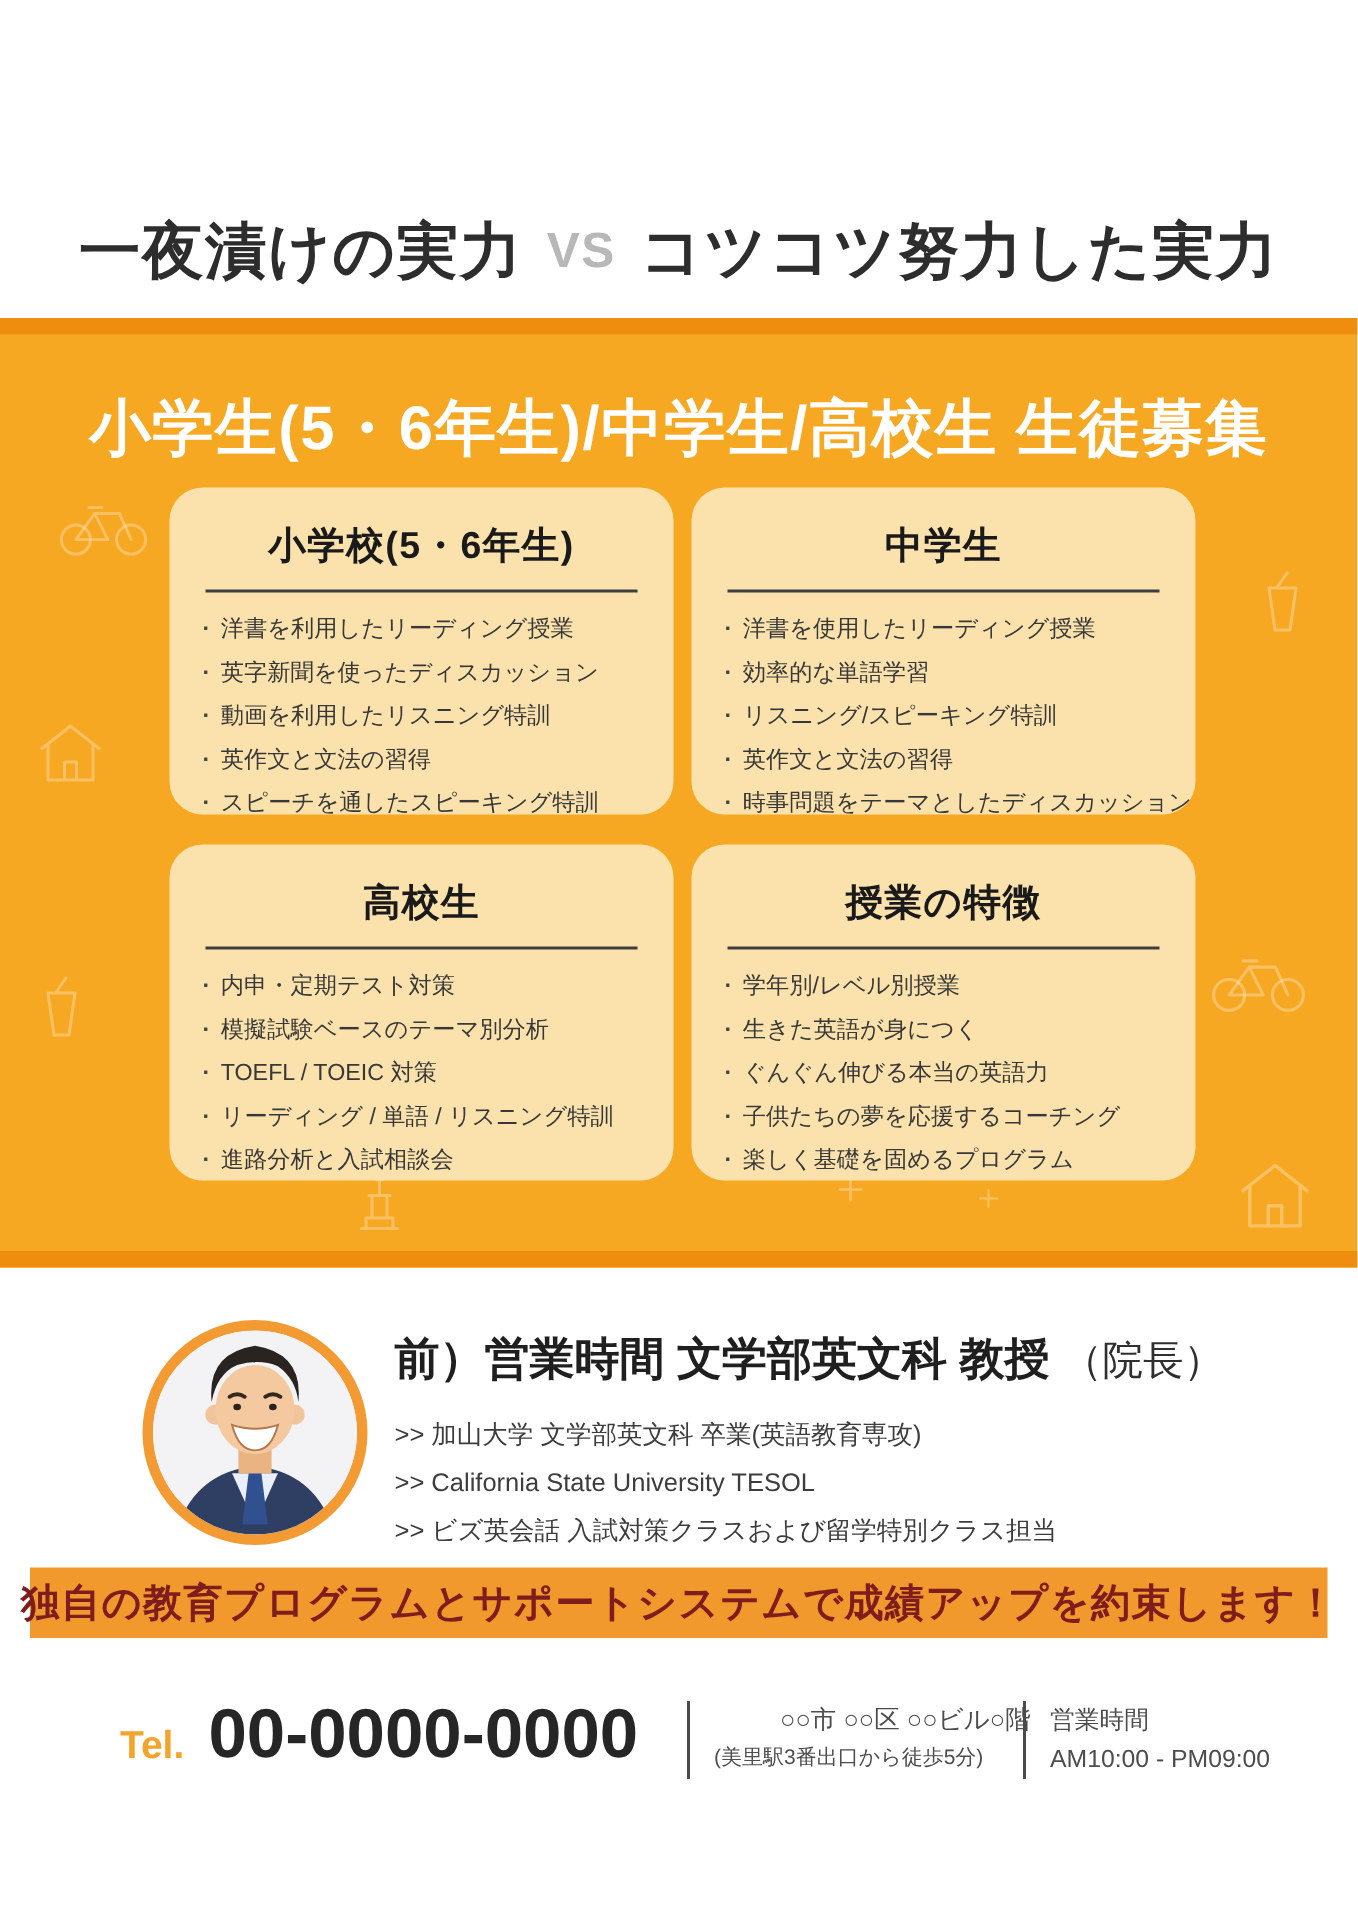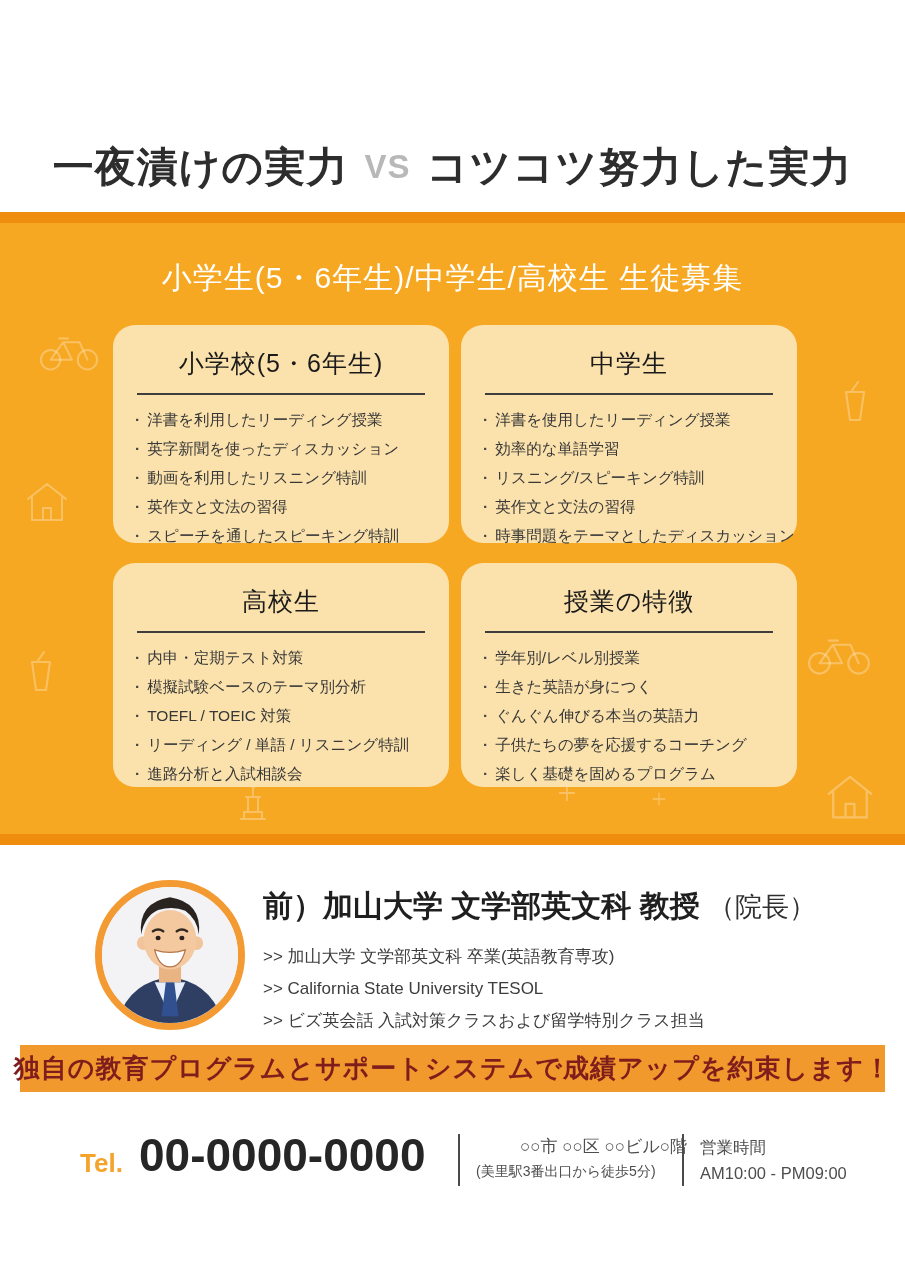--- a/index.html
+++ b/index.html
@@ -19,35 +19,35 @@
   .headline .vs{font-size:33px;font-weight:700;color:#b8b8b8;letter-spacing:1px;}
   
   .orange{
     position:absolute;left:0;top:212px;width:905px;height:633px;
     background:#f7a823;
   }
   .orange .strip-top{position:absolute;left:0;top:0;width:100%;height:11px;background:#ee8d0e;}
   .orange .strip-bottom{position:absolute;left:0;bottom:0;width:100%;height:11px;background:#ee8d0e;}
   .recruit-heading{
     position:absolute;left:0;top:46px;width:100%;
-    text-align:center;color:#ffffff;font-size:30px;font-weight:400;letter-spacing:1px;
+    text-align:center;color:#ffffff;font-size:41px;font-weight:700;letter-spacing:1px;
     white-space:nowrap;
   }
   .cards{
     position:absolute;left:113px;top:113px;
     display:grid;grid-template-columns:336px 336px;grid-template-rows:218px 224px;
     column-gap:12px;row-gap:20px;
   }
   .card{
     background:#fbe2ac;border-radius:22px;
     padding:20px 22px 0 22px;box-sizing:border-box;
   }
   .card h3{
     margin:2px 0 0 0;text-align:center;
-    font-size:25px;font-weight:400;color:#1a1a1a;letter-spacing:1px;
+    font-size:25px;font-weight:700;color:#1a1a1a;letter-spacing:1px;
   }
   .card .rule{height:2px;background:#3e3e3e;margin:13px 2px 10px 2px;}
   .card ul{list-style:none;margin:4px 0 0 0;padding:0;}
   .card li{
     font-size:15.5px;color:#383838;line-height:29px;
     display:flex;align-items:baseline;white-space:nowrap;
   }
   .card li .dot{margin-right:7px;font-weight:700;color:#444;}
   
   .doodle{position:absolute;opacity:0.85;}
@@ -275,21 +275,21 @@
     <path d="M46,56 Q42,18 80,12 Q118,18 114,56 Q112,38 98,28 Q84,22 66,27 Q50,34 46,56 Z" fill="#2a2420"></path>
     <path d="M60,52 Q66,48 72,52" stroke="#33281f" stroke-width="3" fill="none" stroke-linecap="round"></path>
     <path d="M88,52 Q94,48 100,52" stroke="#33281f" stroke-width="3" fill="none" stroke-linecap="round"></path>
     <ellipse cx="66" cy="60" rx="3" ry="2.6" fill="#2c221b"></ellipse>
     <ellipse cx="94" cy="60" rx="3" ry="2.6" fill="#2c221b"></ellipse>
     <path d="M62,74 Q80,80 98,74 Q93,94 80,94 Q67,94 62,74 Z" fill="#ffffff" stroke="#b5764a" stroke-width="1.5"></path>
   </svg>
 </div>
 <div class="prof">
   <div class="ptitle">
-    <span>前）加山大学 文学部英文科 教授</span>
+    <span>前）営業時間 文学部英文科 教授</span>
     <span class="suffix">（院長）</span>
   </div>
   <div class="creds">
     <div>&gt;&gt; 加山大学 文学部英文科 卒業(英語教育専攻)</div>
     <div>&gt;&gt; California State University TESOL</div>
     <div>&gt;&gt; ビズ英会話 入試対策クラスおよび留学特別クラス担当</div>
   </div>
 </div>
 
 <div class="banner">

